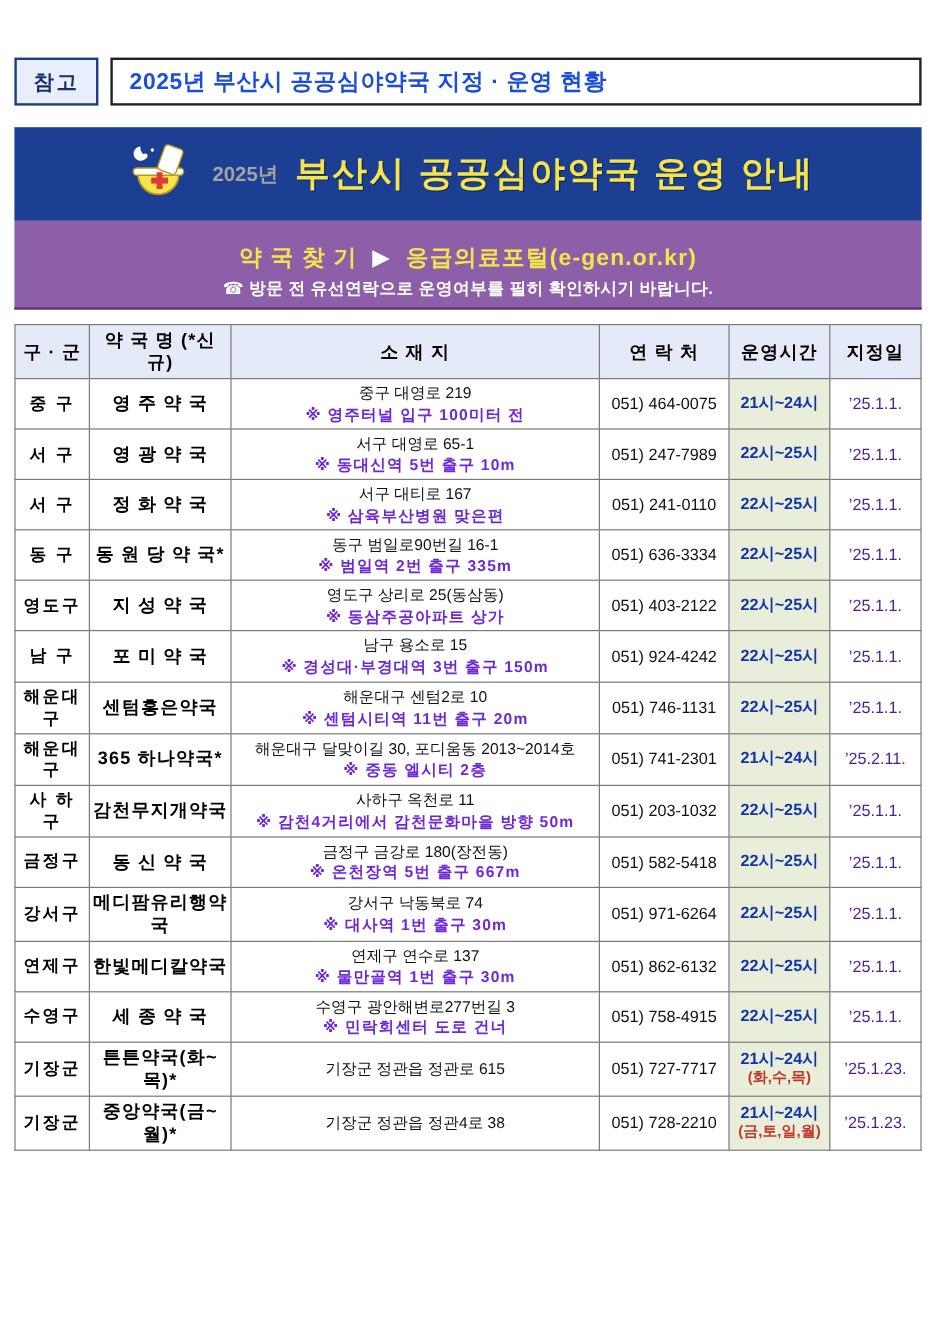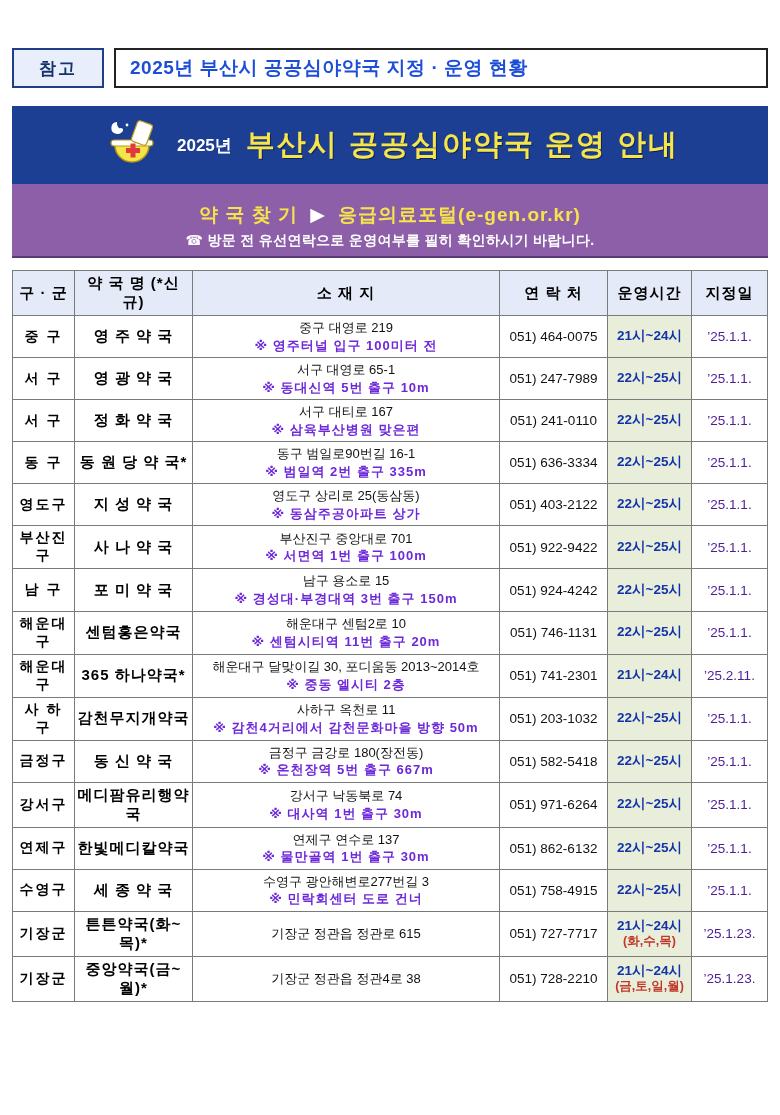--- a/index.html
+++ b/index.html
@@ -21,21 +21,21 @@
   }
 
   
   .header-row {
     display: flex;
     align-items: stretch;
     margin-top: 48px;
     height: 40px;
   }
   .ref-badge {
-    width: 92px;
+    width: 70px;
     border: 2px solid #1f3e86;
     background: #e8eefb;
     color: #15306b;
     font-weight: bold;
     font-size: 17px;
     display: flex;
     align-items: center;
     justify-content: center;
     letter-spacing: 2px;
     box-sizing: border-box;
@@ -68,21 +68,21 @@
     display: flex;
     align-items: center;
     gap: 14px;
   }
   .logo {
     width: 62px;
     height: 54px;
     position: relative;
   }
   .banner-year {
-    color: #ffffff;
+    color: #a3a3a3;
     font-size: 17px;
     font-weight: bold;
     align-self: flex-start;
     margin-top: 16px;
   }
   .banner-title {
     color: #f6e54a;
     font-size: 29px;
     font-weight: bold;
     letter-spacing: 2px;
@@ -302,31 +302,20 @@
           <td class="name">지 성 약 국</td>
           <td class="addr">
             <span class="l1">영도구 상리로 25(동삼동)</span>
             <span class="l2">※ 동삼주공아파트 상가</span>
           </td>
           <td class="tel">051) 403-2122</td>
           <td class="hours">22시~25시</td>
           <td class="date">’25.1.1.</td>
         </tr>
         <tr>
-          <td class="gu">부산진구</td>
-          <td class="name">사 나 약 국</td>
-          <td class="addr">
-            <span class="l1">부산진구 중앙대로 701</span>
-            <span class="l2">※ 서면역 1번 출구 100m</span>
-          </td>
-          <td class="tel">051) 922-9422</td>
-          <td class="hours">22시~25시</td>
-          <td class="date">’25.1.1.</td>
-        </tr>
-        <tr>
           <td class="gu">남 구</td>
           <td class="name">포 미 약 국</td>
           <td class="addr">
             <span class="l1">남구 용소로 15</span>
             <span class="l2">※ 경성대·부경대역 3번 출구 150m</span>
           </td>
           <td class="tel">051) 924-4242</td>
           <td class="hours">22시~25시</td>
           <td class="date">’25.1.1.</td>
         </tr>

